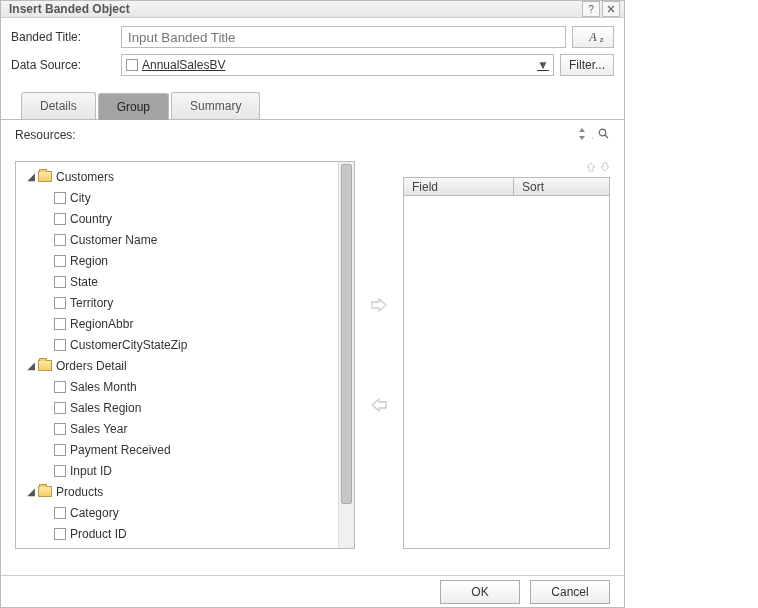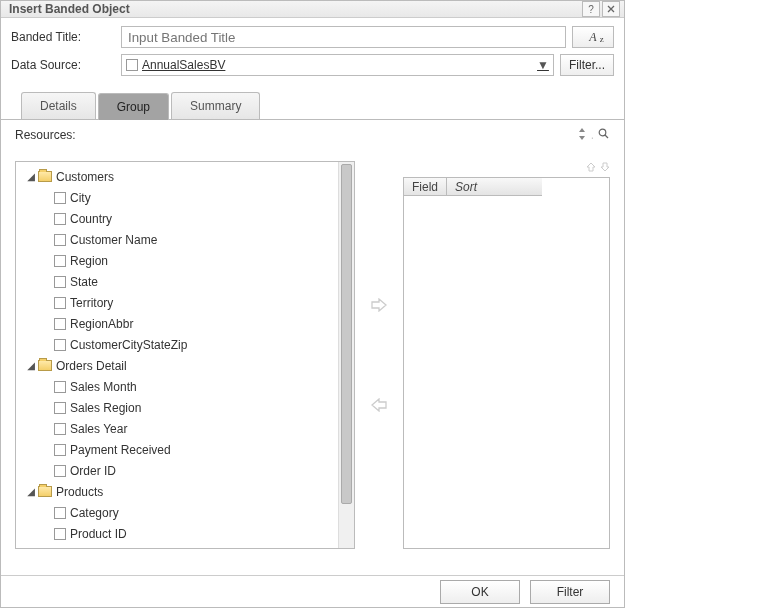--- a/index.html
+++ b/index.html
@@ -212,35 +212,35 @@
   gap:4px;
   margin-bottom:2px;
 }
 .right-ctrl .ctrl{ color:#ccc; font-size:11px; cursor:pointer;}
 .right-ctrl .spacer{flex:1;}
 
 .right-pane{
   flex:1;
   border:1px solid #bbb;
   display:flex;
-  flex-direction:row;
+  flex-direction:column;
 }
 .table-head{
   display:flex;
   height:18px;
   background:linear-gradient(#f8f8f8,#e4e4e4);
   border-bottom:1px solid #bbb;
 }
 .th{
   padding:2px 8px;
   border-right:1px solid #bbb;
   color:#444;
 }
 .th.field{flex:1;}
-.th.sort{width:95px;border-right:none;font-style:italic;}
+.th.sort{width:95px;border-right:none;}
 .table-body{flex:1;}
 
 .footer{
   height:44px;
   border-top:1px solid #ccc;
   display:flex;
   justify-content:flex-end;
   align-items:center;
   padding:0 14px;
   gap:10px;
@@ -369,21 +369,21 @@
             <div class="tree-item lvl1">
               <span class="chk"></span>
               <span>Sales Year</span>
             </div>
             <div class="tree-item lvl1">
               <span class="chk"></span>
               <span>Payment Received</span>
             </div>
             <div class="tree-item lvl1">
               <span class="chk"></span>
-              <span>Order ID</span>
+              <span>Input ID</span>
             </div>
             <div class="tree-item lvl0">
               <span class="tw">◢</span>
               <span class="fld-icon"></span>
               <span>Products</span>
             </div>
             <div class="tree-item lvl1">
               <span class="chk"></span>
               <span>Category</span>
             </div>
@@ -433,17 +433,17 @@
         </div>
       </div>
     </div>
   </div>
 
   <div class="footer">
     <div class="btn">
         <span>OK</span>
       </div>
     <div class="btn">
-        <span>Filter</span>
+        <span>Cancel</span>
       </div>
   </div>
 
 </div>
 
 </body></html>

